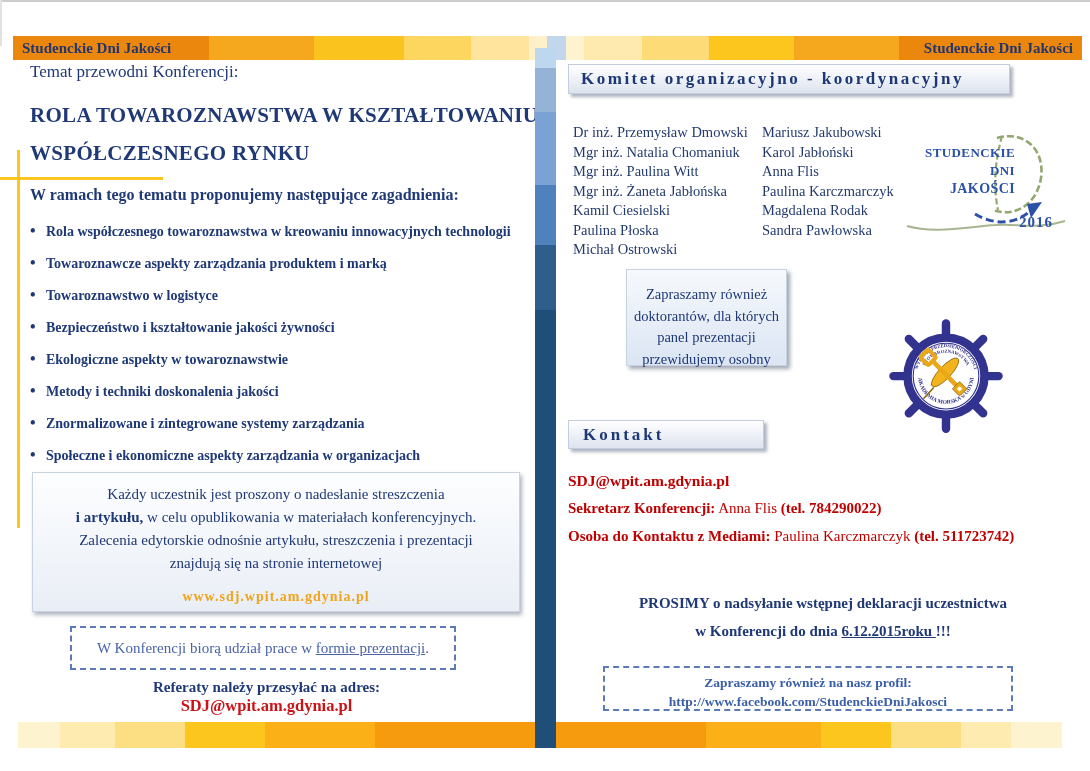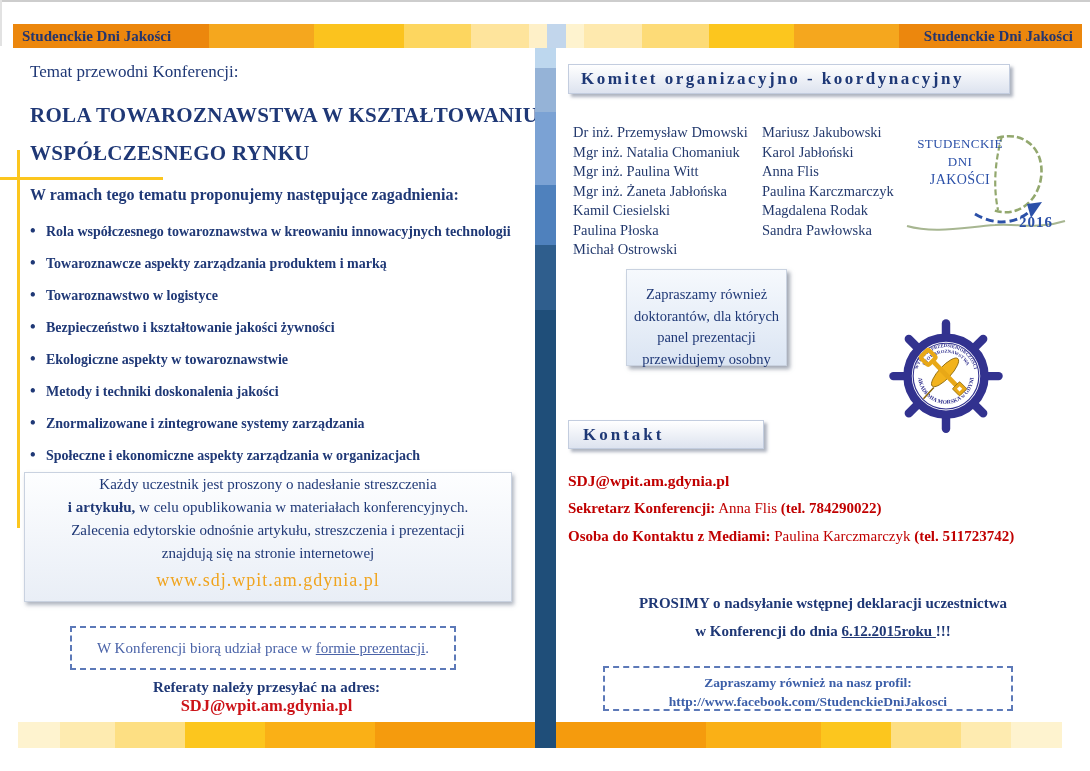--- a/index.html
+++ b/index.html
@@ -2,21 +2,21 @@
 <html lang="pl"><head>
 <meta charset="utf-8">
 <style>
   html,body{margin:0;padding:0;background:#ffffff;}
   body{font-family:"Liberation Serif","DejaVu Serif",serif;}
   #page{position:relative;width:1090px;height:771px;background:#ffffff;overflow:hidden;color:#1F3876;}
   .edge-top{position:absolute;left:0;top:0;width:100%;height:2px;background:#cdcdcd;}
   .edge-left{position:absolute;left:0;top:0;width:2px;height:46px;background:#e2e2e2;}
 
   
-  .top-bar{position:absolute;left:13px;top:24px;width:1069px;height:24px;display:flex;align-items:center;}
+  .top-bar{position:absolute;left:13px;top:36px;width:1069px;height:24px;display:flex;align-items:center;}
   .top-bar .seg{height:100%;flex:0 0 auto;}
   .bar-title{font-size:15px;font-weight:600;color:#24356E;line-height:24px;white-space:nowrap;}
   .bar-title.left{padding-left:9px;}
   .bar-title.right{padding-right:9px;text-align:right;}
   .top-bar .grow{flex:1 1 auto;}
 
   .bottom-strip{position:absolute;left:18px;top:722px;width:1044px;height:26px;display:flex;}
   .bottom-strip .seg{height:100%;flex:0 0 auto;}
 
   .spine{position:absolute;left:535px;top:48px;width:21px;height:700px;z-index:5;display:flex;flex-direction:column;}
@@ -25,46 +25,46 @@
   
   .intro{position:absolute;left:30px;top:62px;font-size:17px;}
   .v-rule{position:absolute;left:17px;top:150px;width:3px;height:378px;background:#FCC61E;}
   .h-rule{position:absolute;left:0px;top:177px;width:163px;height:3px;background:#FCC61E;}
   .main-title{position:absolute;left:30px;top:96px;font-size:21px;font-weight:bold;line-height:38px;letter-spacing:.3px;}
   .subheading{position:absolute;left:30px;top:186px;font-size:16px;font-weight:bold;}
   .topics{position:absolute;left:46px;top:222px;width:486px;margin:0;padding:0;list-style:none;}
   .topics li{position:relative;font-size:14px;font-weight:bold;line-height:19px;margin-bottom:13px;}
   .topics li::before{content:"\2022";position:absolute;left:-16px;top:-1px;font-size:16px;}
 
-  .submission-box{position:absolute;left:24px;top:472px;width:486px;height:128px;
+  .submission-box{position:absolute;left:32px;top:472px;width:486px;height:128px;
     background:linear-gradient(#fdfeff,#e9eef6);border:1px solid #c9d2e0;
     box-shadow:2px 3px 4px rgba(110,120,140,.55);text-align:center;font-size:15px;line-height:23px;
-    box-sizing:content-box;}
-  .submission-box .website{display:block;margin-top:4px;font-size:18px;font-weight:normal;color:#F0A41E;letter-spacing:1px;}
+    padding-top:10px;box-sizing:content-box;}
+  .submission-box .website{display:block;margin-top:10px;font-size:14px;font-weight:bold;color:#F0A41E;letter-spacing:1px;}
 
   .dashed-note{position:absolute;left:70px;top:626px;width:382px;height:40px;border:2px dashed #5C79B8;
     text-align:center;line-height:40px;font-size:15px;color:#4A63A8;}
   .dashed-note .u{text-decoration:underline;}
 
   .send-block{position:absolute;left:0;top:679px;width:533px;text-align:center;}
   .send-label{font-size:15px;font-weight:bold;}
   .send-email{font-size:16.5px;font-weight:bold;color:#CC1318;}
 
   
   .hdr-box{position:absolute;background:linear-gradient(#ffffff,#dde3ef);border:1px solid #c3cddf;
     box-shadow:3px 3px 3px rgba(120,130,150,.6);font-weight:bold;color:#1E3876;}
   .committee-box{left:568px;top:64px;width:428px;height:28px;font-size:17px;letter-spacing:2.5px;line-height:28px;padding-left:12px;}
   .kontakt-box{left:568px;top:420px;width:180px;height:27px;font-size:17px;letter-spacing:3px;line-height:27px;padding-left:14px;}
 
   .names-col{position:absolute;top:123px;margin:0;padding:0;list-style:none;font-size:14.5px;line-height:19.5px;color:#243A6E;}
   .col1{left:573px;}
   .col2{left:762px;}
 
   .sdj-logo{position:absolute;left:905px;top:126px;width:162px;height:114px;}
-  .sdj-logo .txt{position:absolute;left:0;top:9px;width:110px;text-align:center;font-size:13px;font-weight:normal;color:#2B50A8;line-height:18px;letter-spacing:.4px;}
+  .sdj-logo .txt{position:absolute;left:0;top:18px;width:110px;text-align:right;font-size:13px;font-weight:bold;color:#2B50A8;line-height:18px;letter-spacing:.4px;}
   .sdj-logo .year{position:absolute;left:114px;top:88px;font-size:15px;font-weight:bold;color:#2B50A8;letter-spacing:1px;}
   .sdj-logo svg{position:absolute;left:0;top:0;}
 
   .phd-box{position:absolute;left:626px;top:269px;width:161px;height:97px;
     background:linear-gradient(#f6f9fd,#dbe5f3);border:1px solid #c9d2e0;box-shadow:3px 3px 4px rgba(100,110,130,.6);
     text-align:center;font-size:14.5px;line-height:21.5px;padding-top:14px;box-sizing:border-box;}
 
   .wheel-logo{position:absolute;left:885px;top:316px;width:122px;height:124px;}
 
   .contact-line{position:absolute;left:568px;font-size:15px;font-weight:bold;color:#C00000;white-space:nowrap;}

